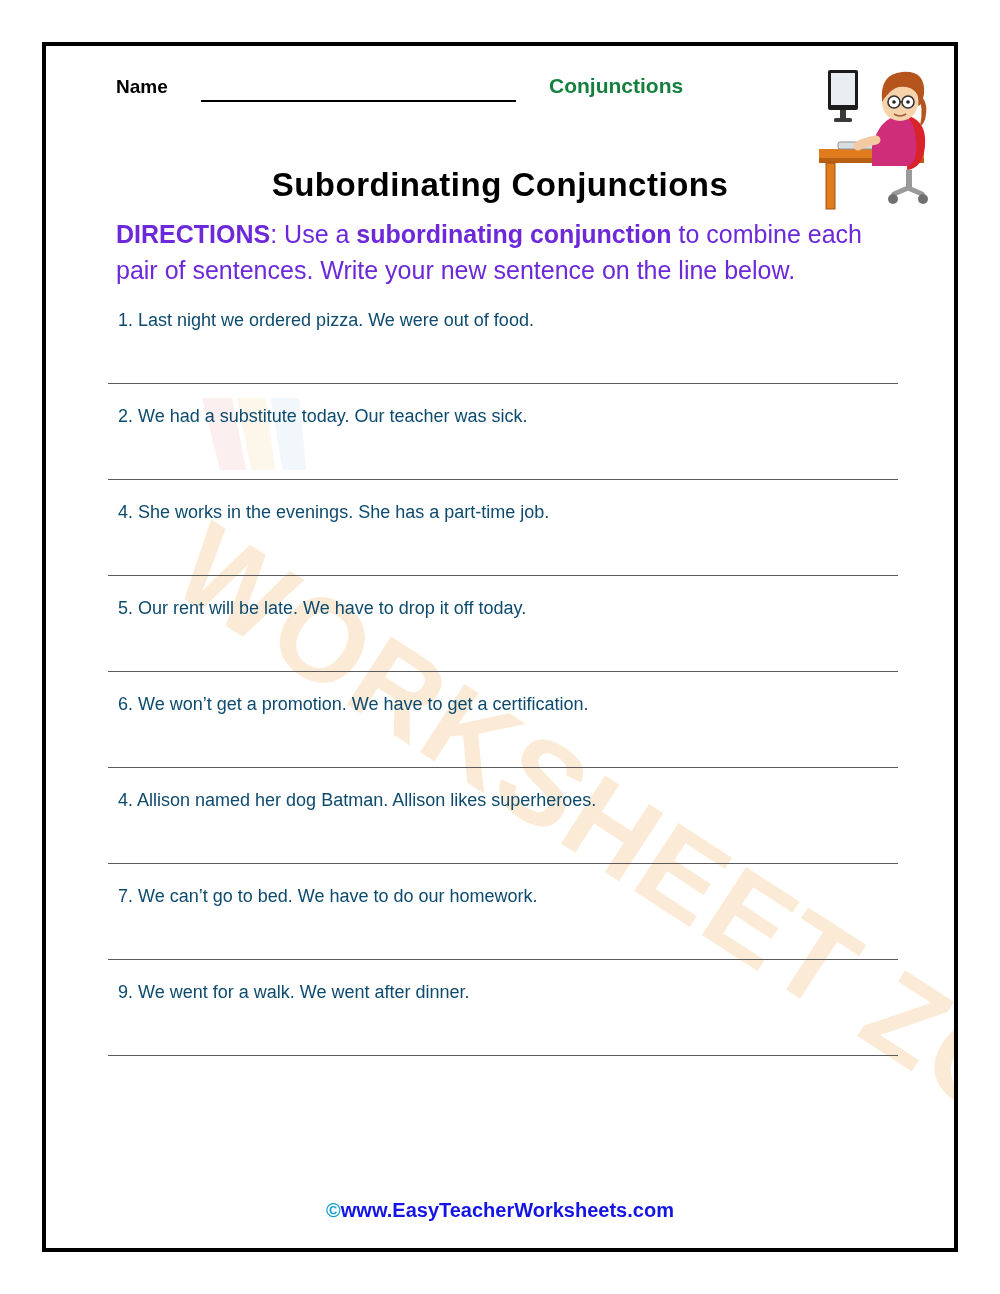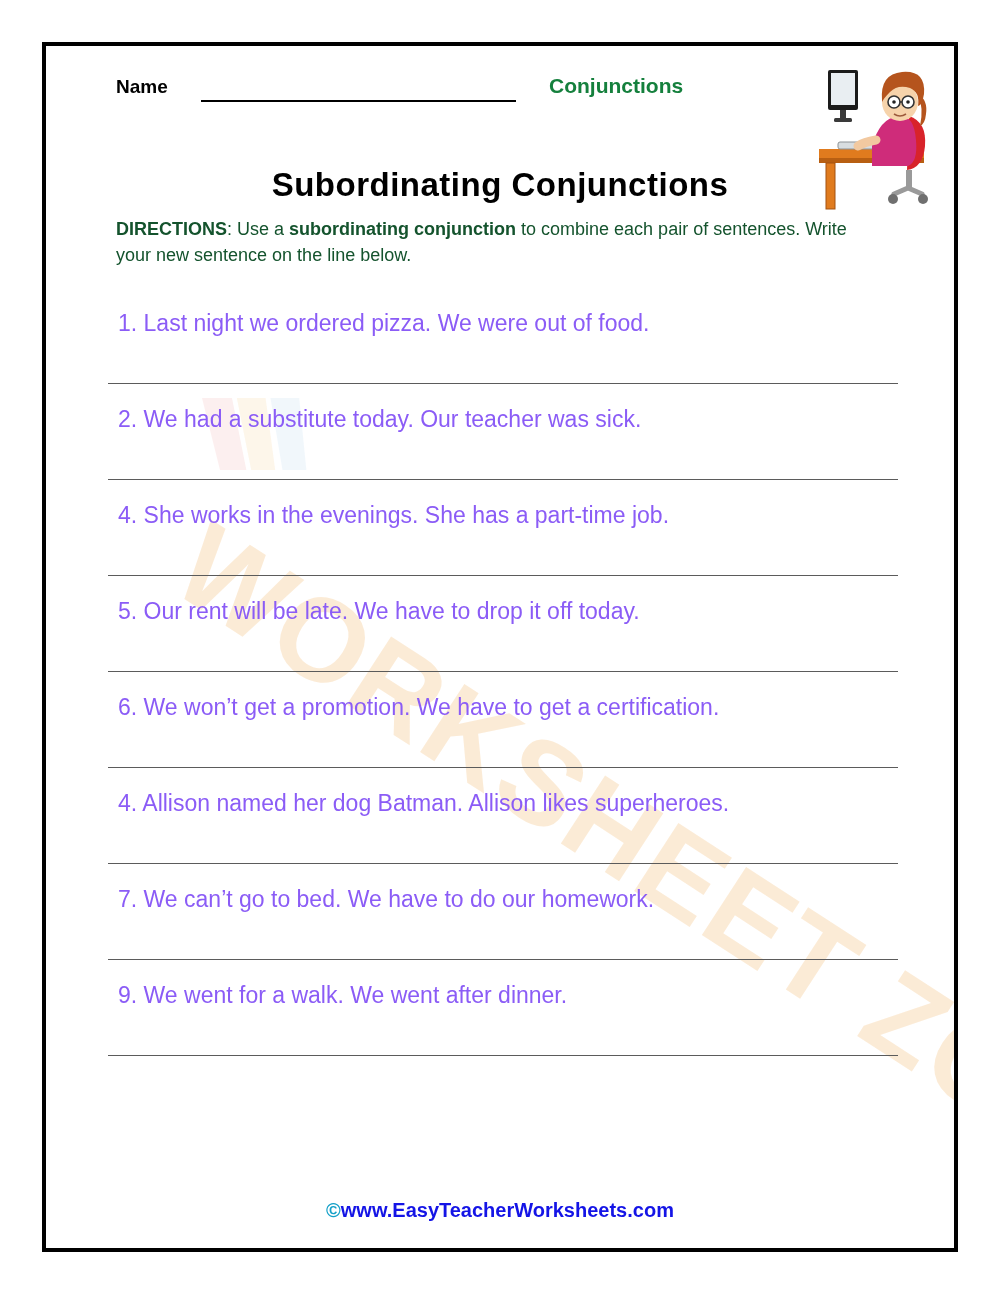--- a/index.html
+++ b/index.html
@@ -119,45 +119,45 @@
     z-index: 2;
     margin-top: 20px;
   }
 
   
   .directions {
     position: absolute;
     left: 70px;
     top: 170px;
     width: 770px;
-    font-size: 18px;
+    font-size: 25px;
     line-height: 1.45;
-    color: #14532d;
+    color: #6d28d9;
     z-index: 2;
   }
   .directions b { font-weight: bold; }
 
   
   .questions {
     position: absolute;
     left: 62px;
     top: 250px;
     width: 790px;
     z-index: 2;
   }
   .q-item {
     position: relative;
     height: 96px;
   }
   .q-text {
     position: absolute;
     left: 10px;
     top: 14px;
-    font-size: 23px;
-    color: #8b5cf6;
+    font-size: 18px;
+    color: #0c4a6e;
     white-space: nowrap;
   }
   .q-line {
     position: absolute;
     left: 0;
     right: 0;
     bottom: 8px;
     border-bottom: 1.5px solid #5b5b5b;
   }
 

